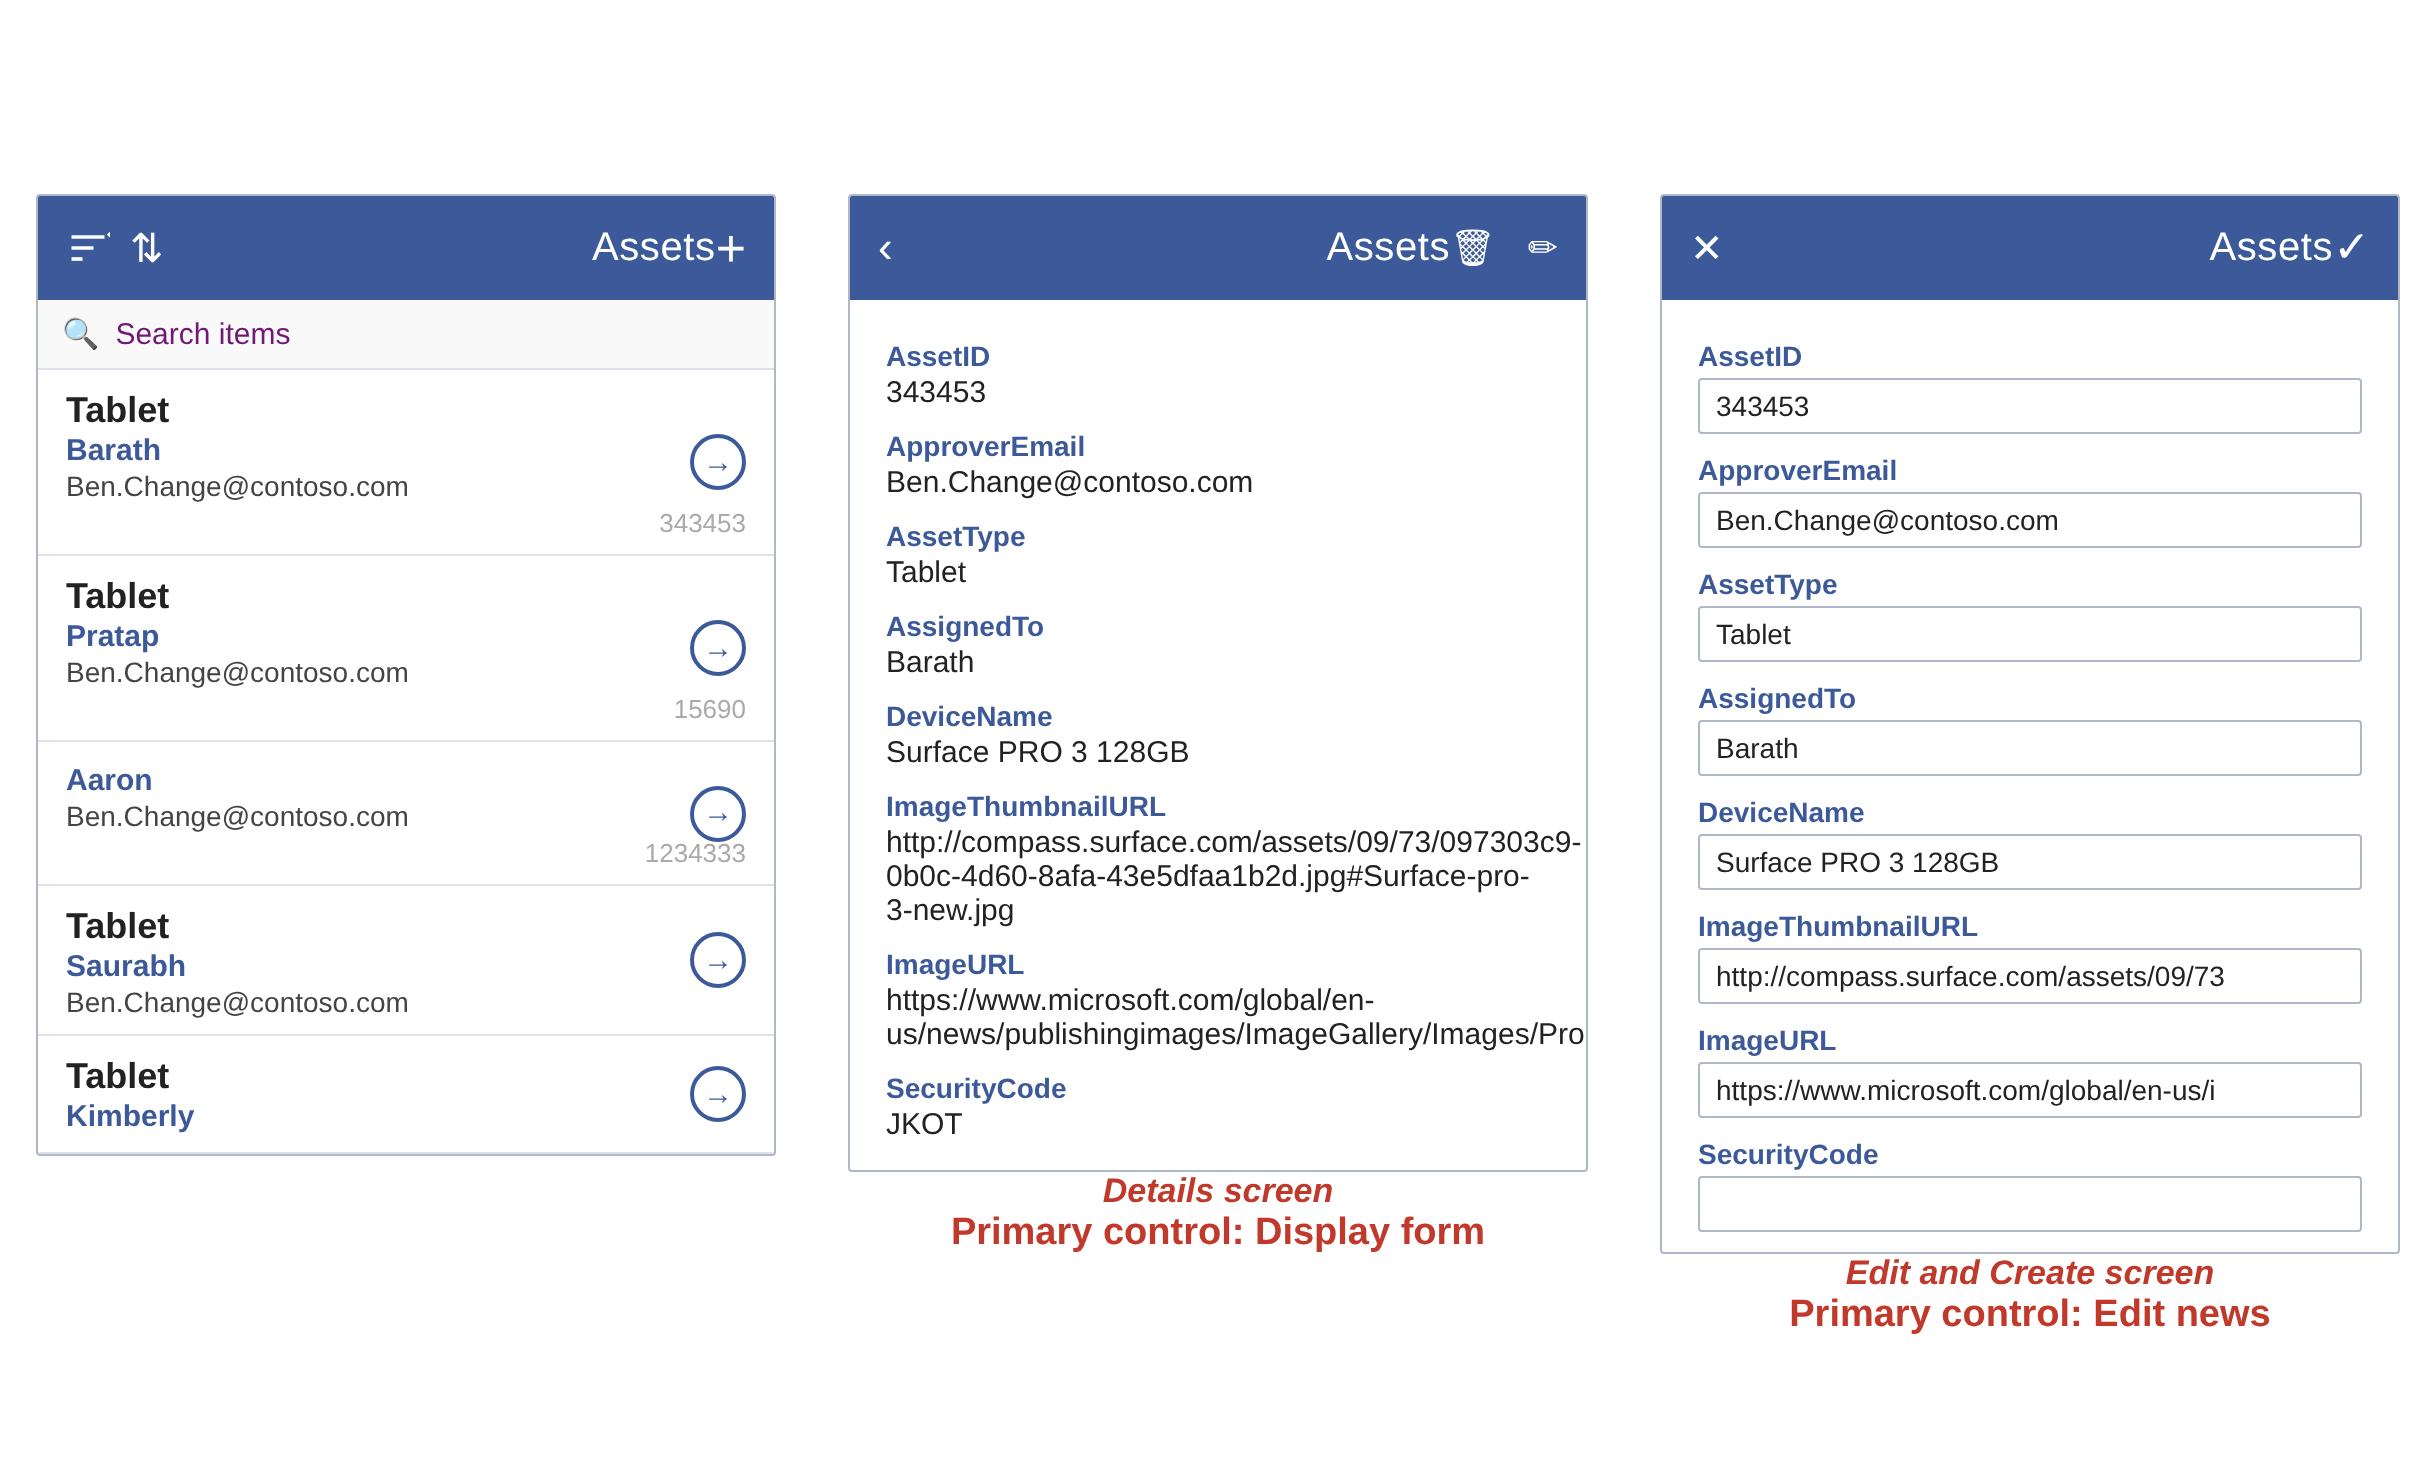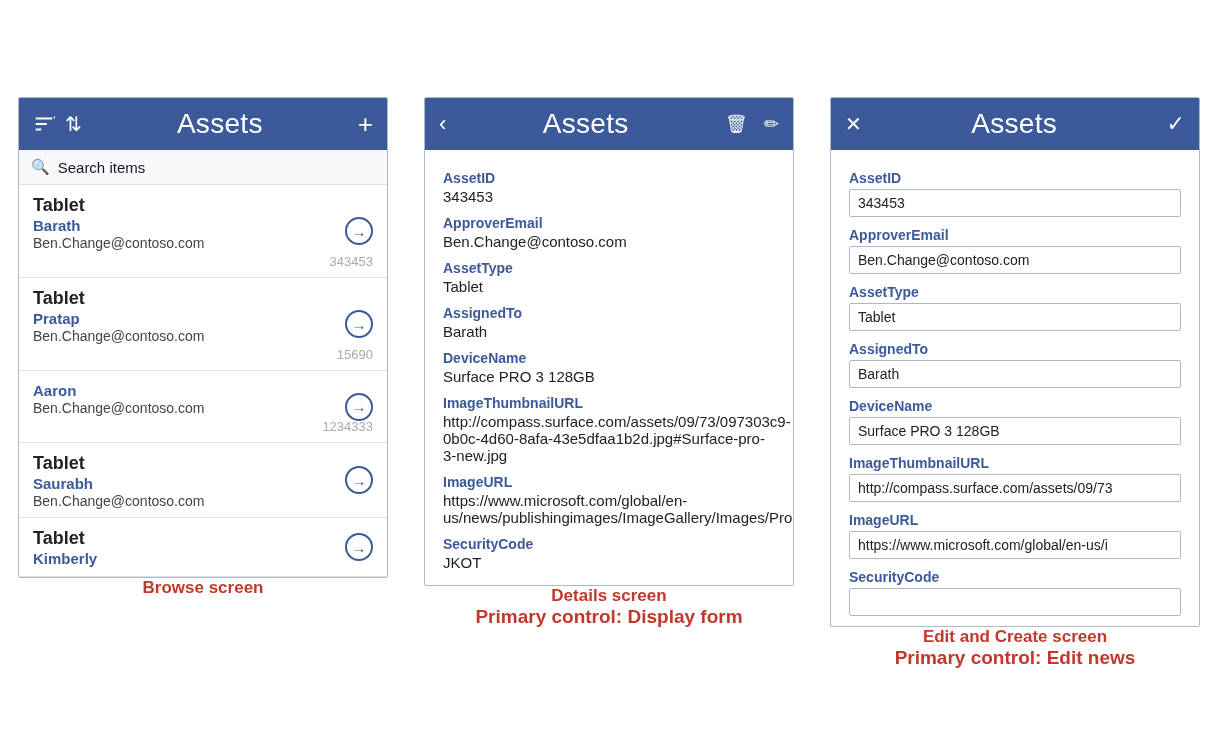--- a/index.html
+++ b/index.html
@@ -36,25 +36,25 @@
     .screen-header {
       background: #3c5a99;
       display: flex;
       align-items: center;
       justify-content: space-between;
       padding: 0 14px;
       height: 52px;
     }
     .screen-header-title {
       color: #fff;
-      font-size: 28px;
+      font-size: 20px;
       font-weight: 400;
       letter-spacing: 0.3px;
       flex: 1;
-      text-align: center;
+      text-align: right;
     }
     .header-icon {
       color: #fff;
       font-size: 20px;
       cursor: pointer;
       display: flex;
       align-items: center;
       gap: 10px;
     }
     .header-icon svg {
@@ -71,21 +71,21 @@
       padding: 8px 12px;
       border-bottom: 1px solid #dde1ea;
       background: #f9f9f9;
     }
     .search-icon {
       color: #aaa;
       font-size: 15px;
       margin-right: 8px;
     }
     .search-input-text {
-      color: #0f172a;
+      color: #701a75;
       font-size: 15px;
     }
     .list-item {
       border-bottom: 1px solid #dde1ea;
       padding: 10px 14px 8px 14px;
       position: relative;
       display: flex;
       flex-direction: column;
     }
     .list-item-title {
@@ -162,20 +162,21 @@
       background: #fff;
     }
     .caption {
       width: 370px;
       text-align: center;
     }
     .caption-title {
       color: #c0392b;
       font-size: 17px;
       font-weight: 700;
+      font-style: italic;
     }
     .caption-sub {
       color: #c0392b;
       font-size: 19px;
       font-weight: 600;
     }
   </style>
 </head>
 <body>
 
@@ -233,21 +234,20 @@
   </div>
           <div class="list-item">
     <span class="list-item-title">Tablet</span>
     <span class="list-item-person">Kimberly</span>
 
     <div class="list-item-arrow">→</div>
   </div>
         </div>
     </div>
     <div class="caption">
-      <div class="caption-title">Browse screen</div>
     </div>
   </div>
 
   <div class="screen-wrapper">
     <div class="screen">
       <div class="screen-header">
         <div class="header-icon">
           <span style="font-size:22px;">‹</span>
         </div>
         <div class="screen-header-title">Assets</div>

